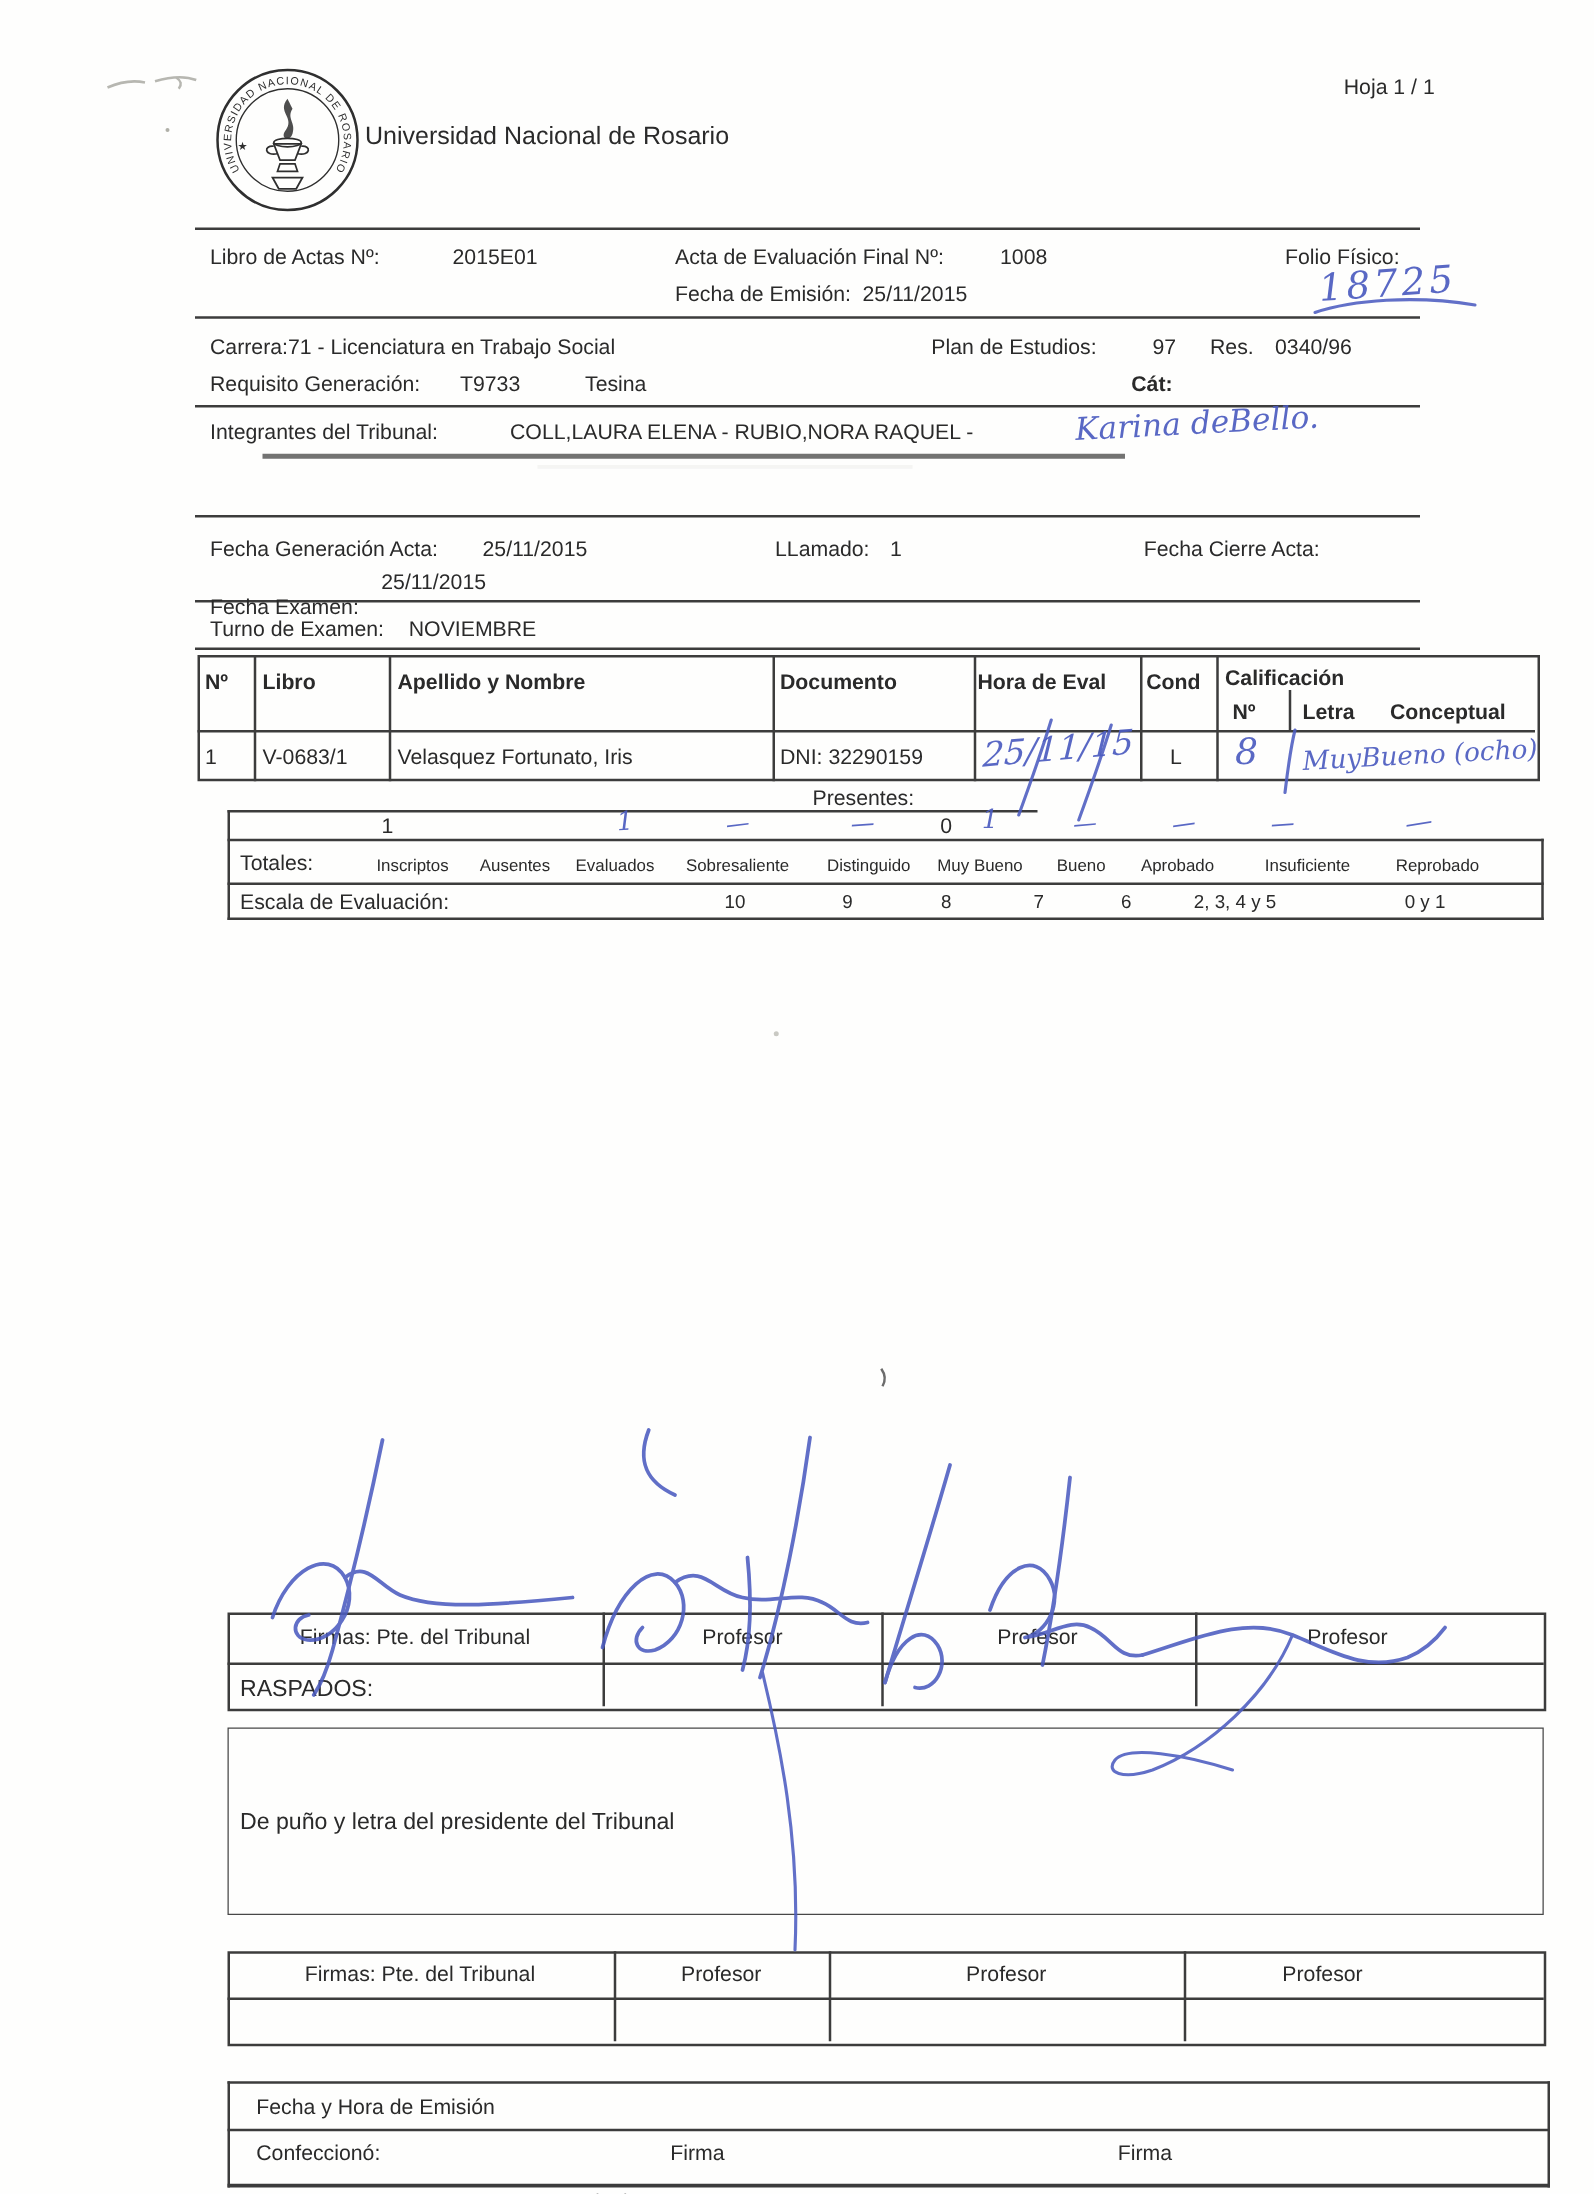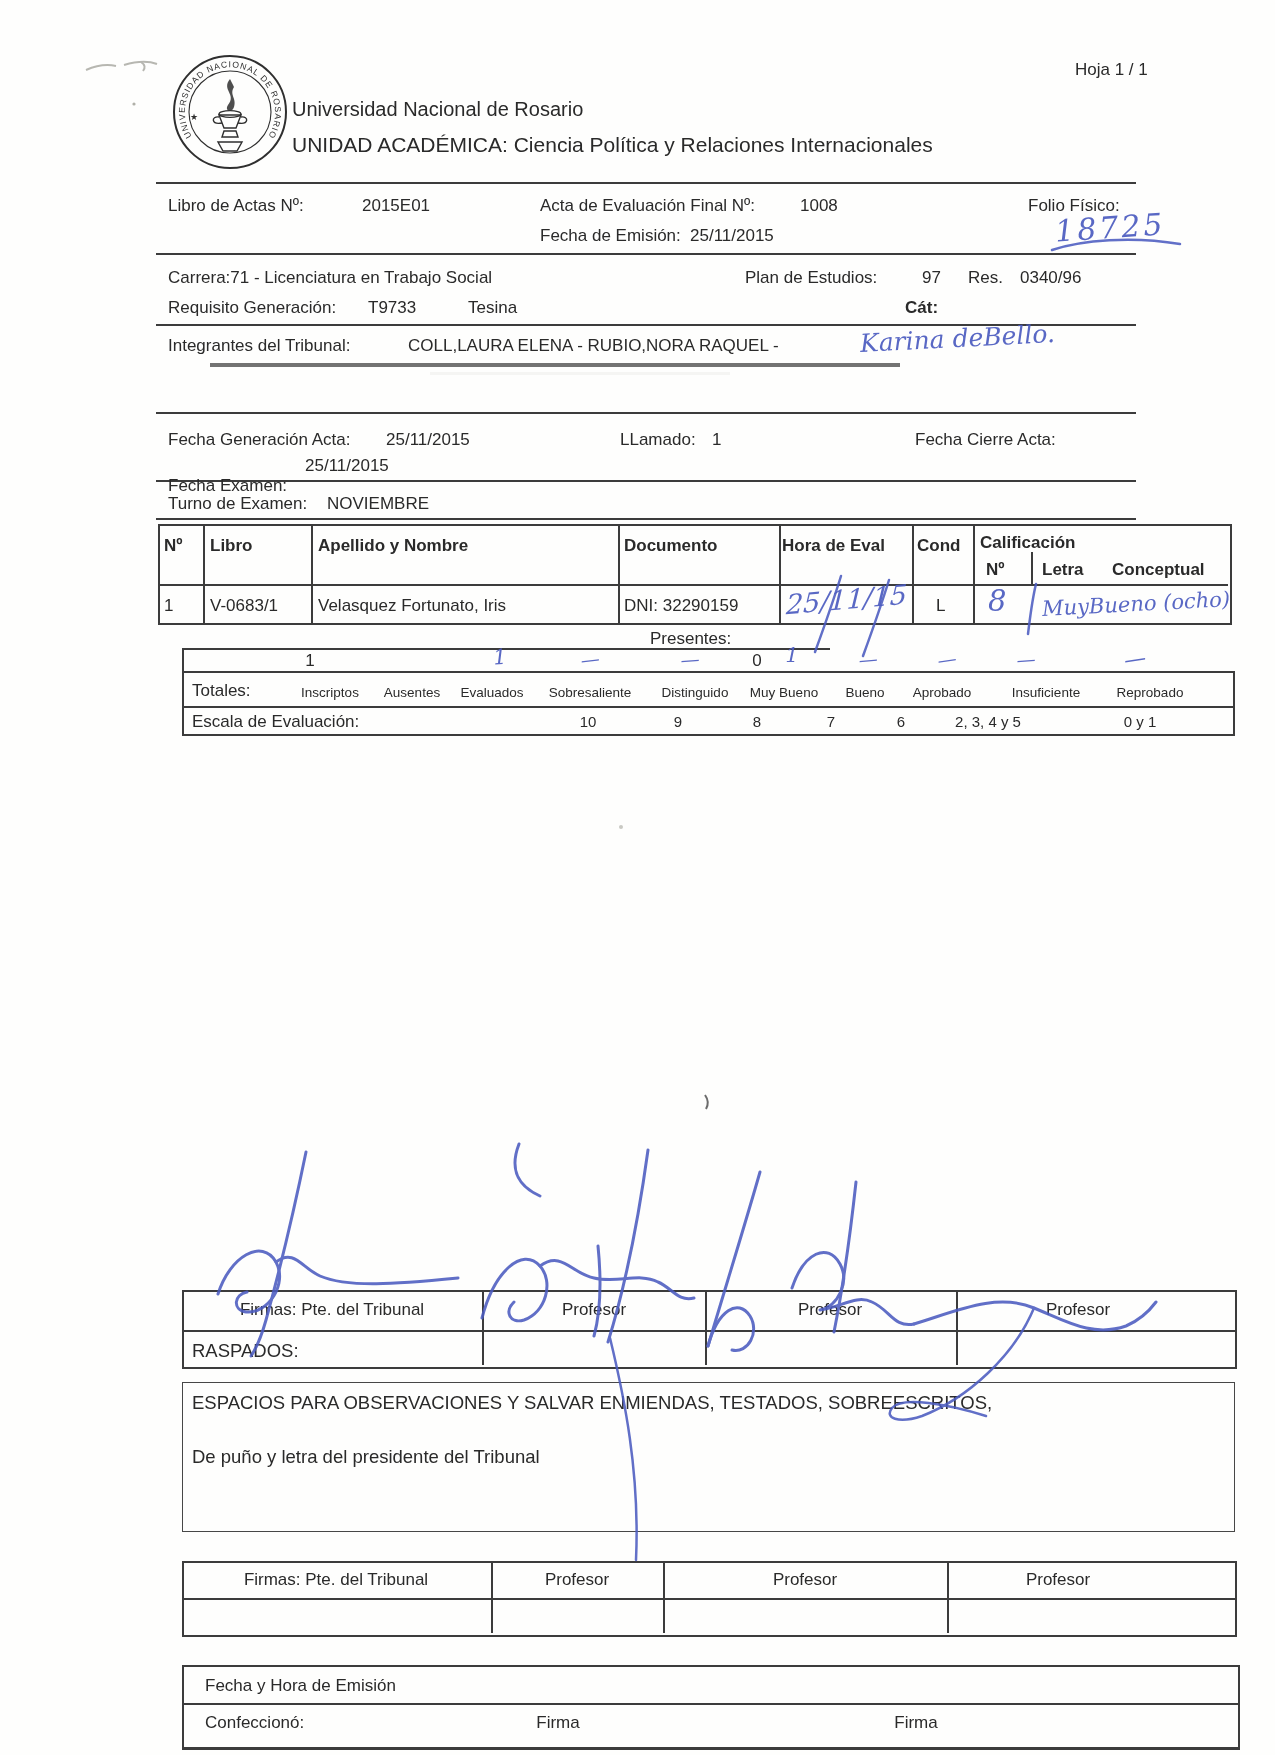--- a/index.html
+++ b/index.html
@@ -44,21 +44,20 @@
       <ellipse cx="60" cy="62" rx="11" ry="3.4"></ellipse>
       <path d="M49,63 L71,63 L66,76 L54,76 Z"></path>
       <path d="M49,65 C41,64 41,73 52,71"></path>
       <path d="M71,65 C79,64 79,73 68,71"></path>
       <path d="M54,79 L66,79 L68,85 L52,85 Z"></path>
       <path d="M48,90 L72,90 L67,99 L53,99 Z"></path>
     </g>
   </svg>
 
   <div class="t lg" style="left:292px;top:98px">Universidad Nacional de Rosario</div>
-  <div class="t xl" style="left:292px;top:133px">UNIDAD ACADÉMICA: Ciencia Política y Relaciones Internacionales</div>
 
   <div class="hl" style="left:156px;top:182px;width:980px"></div>
   <div class="hl" style="left:156px;top:253px;width:980px"></div>
   <div class="hl thin" style="left:156px;top:324px;width:980px"></div>
   <div class="hl" style="left:156px;top:412px;width:980px"></div>
   <div class="hl" style="left:156px;top:480px;width:980px"></div>
   <div class="hl" style="left:156px;top:518px;width:980px"></div>
 
   <div class="t" style="left:168px;top:196px">Libro de Actas Nº:</div>
   <div class="t" style="left:362px;top:196px">2015E01</div>
@@ -171,21 +170,20 @@
   <div class="hl" style="left:182px;top:1330px;width:1053px"></div>
   <div class="vl" style="left:482px;top:1290px;height:75px"></div>
   <div class="vl" style="left:705px;top:1290px;height:75px"></div>
   <div class="vl" style="left:956px;top:1290px;height:75px"></div>
   <div class="t c" style="left:332px;top:1300px">Firmas: Pte. del Tribunal</div>
   <div class="t c" style="left:594px;top:1300px">Profesor</div>
   <div class="t c" style="left:830px;top:1300px">Profesor</div>
   <div class="t c" style="left:1078px;top:1300px">Profesor</div>
 
   <div class="box15" style="left:182px;top:1382px;width:1051px;height:148px"></div>
-  <div class="t obs" style="left:192px;top:1392px">ESPACIOS PARA OBSERVACIONES Y SALVAR ENMIENDAS, TESTADOS, SOBREESCRITOS,</div>
   <div class="t obs" style="left:192px;top:1340px">RASPADOS:</div>
   <div class="t obs" style="left:192px;top:1446px">De puño y letra del presidente del Tribunal</div>
 
   <div class="box" style="left:182px;top:1561px;width:1051px;height:72px"></div>
   <div class="hl" style="left:182px;top:1598px;width:1053px"></div>
   <div class="vl" style="left:491px;top:1561px;height:72px"></div>
   <div class="vl" style="left:663px;top:1561px;height:72px"></div>
   <div class="vl" style="left:947px;top:1561px;height:72px"></div>
   <div class="t c" style="left:336px;top:1570px">Firmas: Pte. del Tribunal</div>
   <div class="t c" style="left:577px;top:1570px">Profesor</div>

